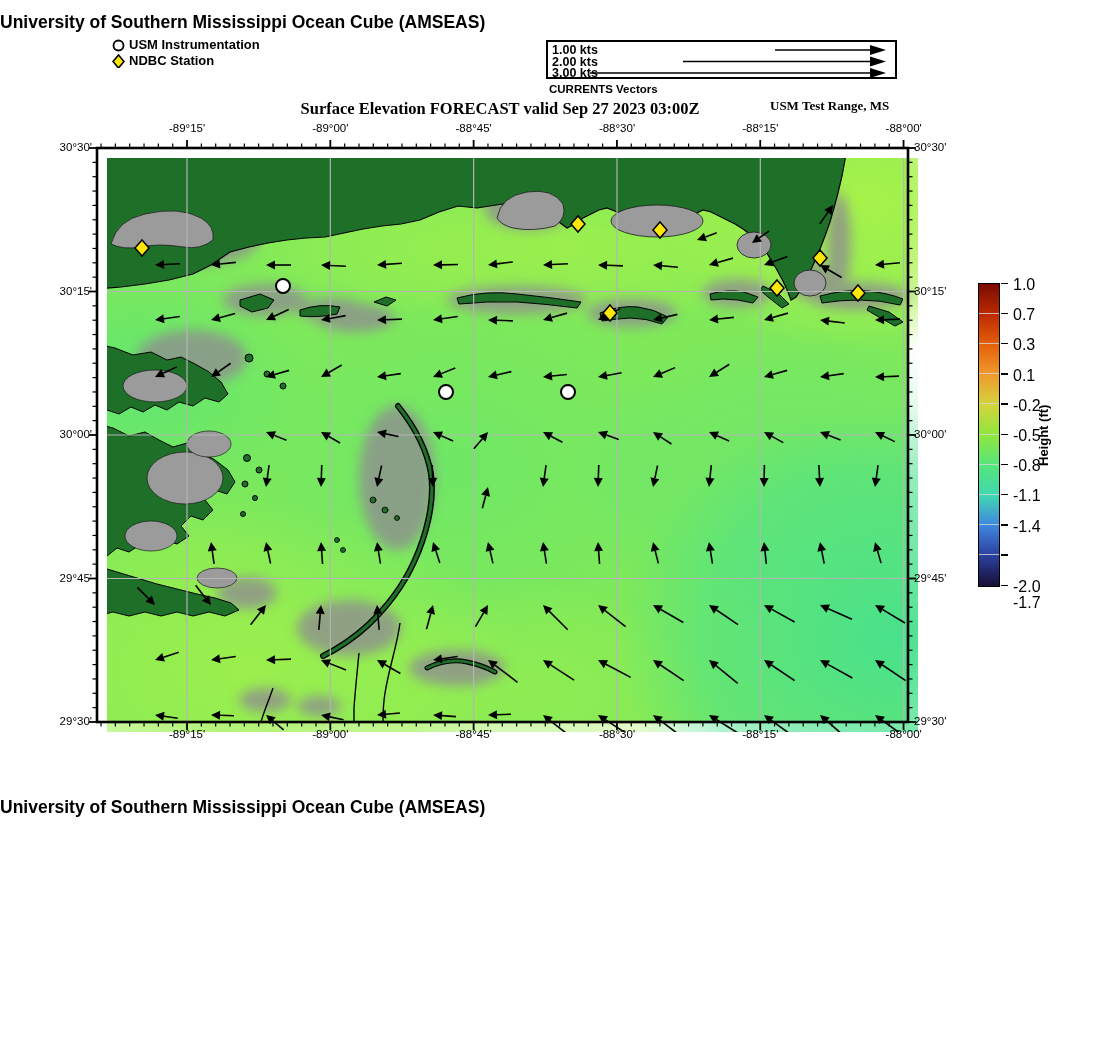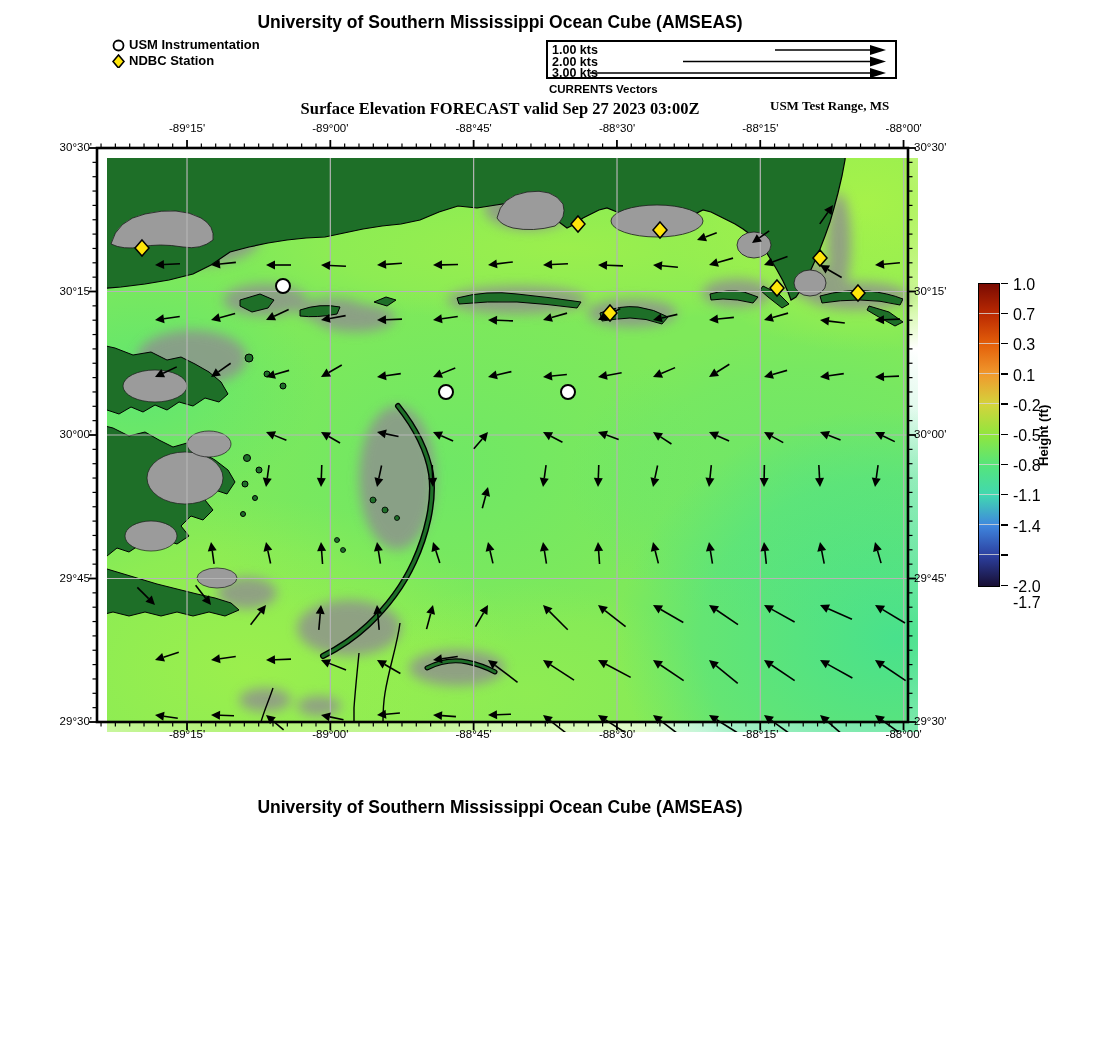--- a/index.html
+++ b/index.html
@@ -1,19 +1,19 @@
 <!DOCTYPE html>
 <html><head>
 <meta charset="utf-8">
 <style>
   html,body{margin:0;padding:0;background:#fff;}
   body{position:relative;width:1100px;height:1050px;overflow:hidden;
        font-family:"Liberation Sans","DejaVu Sans",sans-serif;color:#000;}
   .abs{position:absolute;}
-  .title{width:1000px;left:0;text-align:center;font-weight:bold;font-size:17.5px;letter-spacing:0px;}
+  .title{width:1000px;left:0;text-align:left;font-weight:bold;font-size:17.5px;letter-spacing:0px;}
   .subtitle{width:1000px;left:0;text-align:center;font-family:"Liberation Serif","DejaVu Serif",serif;
             font-weight:bold;font-size:16.5px;}
   .region{font-family:"Liberation Serif","DejaVu Serif",serif;font-weight:bold;font-size:13px;}
   .legend-row{position:absolute;display:flex;align-items:flex-end;gap:4px;font-weight:bold;font-size:13px;}
   .scalebox{left:546px;top:40px;width:351px;height:39px;border:2px solid #000;box-sizing:border-box;background:#fff;}
   .scalecap{left:549px;top:83px;font-weight:bold;font-size:11.5px;}
   .axlab{position:absolute;font-size:11.5px;white-space:nowrap;}
   .cbar{left:978px;top:283px;width:20px;height:302px;border:1.6px solid #000;box-sizing:content-box;}
   .cbar-tick-label{position:absolute;font-size:16px;white-space:nowrap;}
   .cbar-title{left:1036px;top:355px;width:20px;height:160px;writing-mode:vertical-rl;

